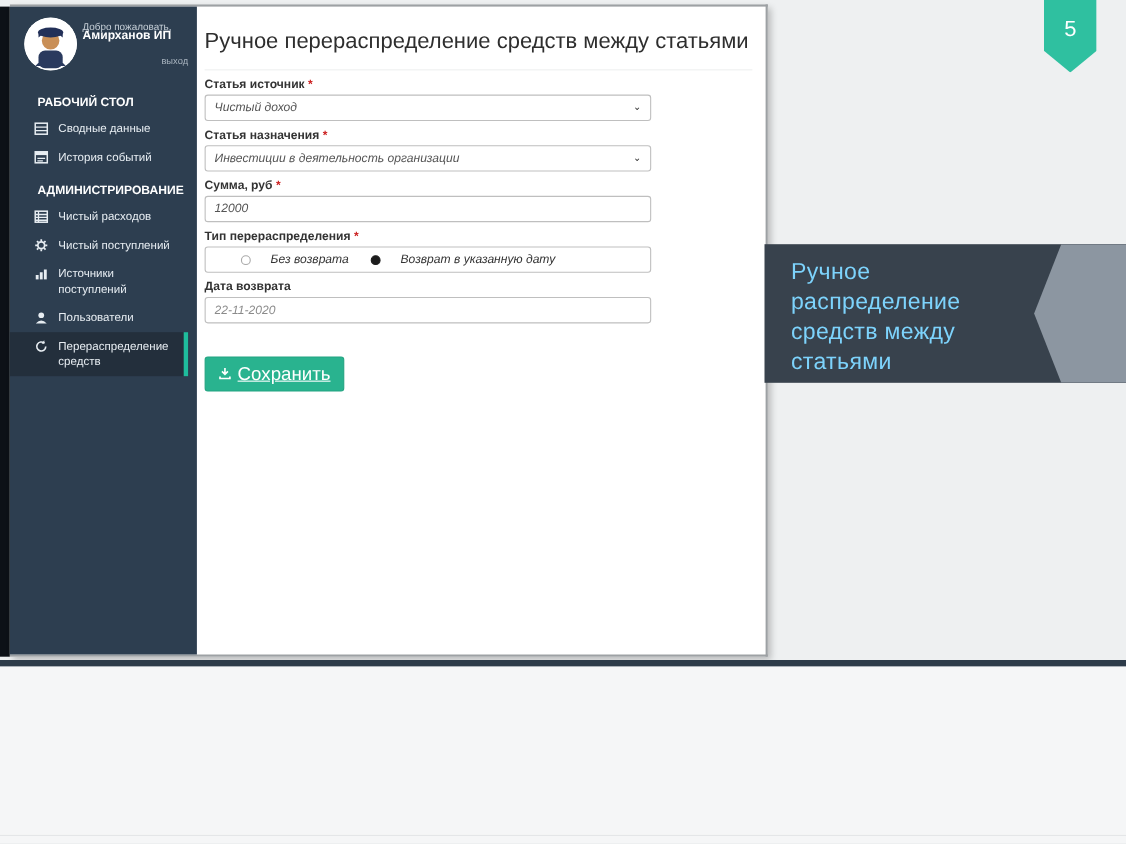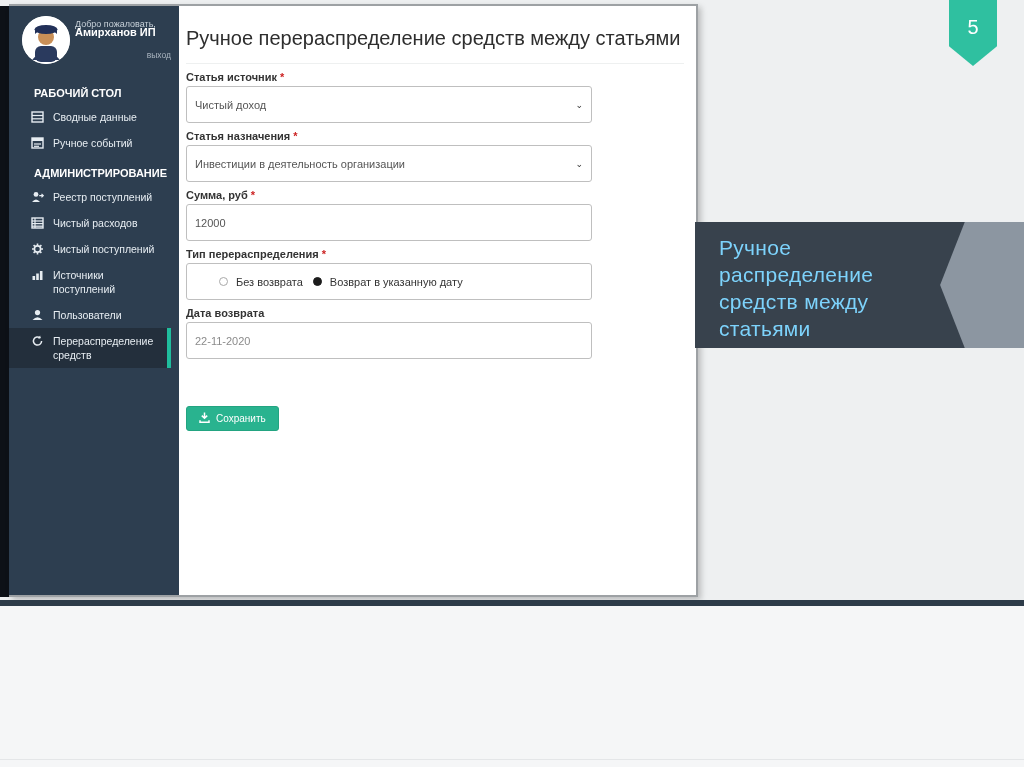--- a/index.html
+++ b/index.html
@@ -26,33 +26,33 @@
   .sitem.active { background:#232f3c; border-right-color:#1fbd9d; }
   .ic svg { display:block; }
 
   
   .content { flex:1; padding:20px 12px 0 7px; }
   .title { font-size:20px; font-weight:400; color:#2e2e2e; line-height:25px; padding-bottom:12px;
            border-bottom:1px solid #eef0f0; margin-bottom:6px; }
   .fgroup { width:406px; }
   .flabel { display:block; font-size:11px; font-weight:bold; color:#333; margin:7px 0 3px; }
   .req { color:#cc2222; font-weight:bold; }
-  .ctl { width:100%; height:37px; border:1px solid #bfbfbf; border-radius:3px; background:#fff;
-         font-size:11px; color:#555; padding:0 8px; display:flex; align-items:center; font-family:"Liberation Sans",sans-serif; }
+  .ctl { width:100%; height:24px; border:1px solid #bfbfbf; border-radius:3px; background:#fff;
+         font-size:11px; color:#555; padding:0 8px; display:flex; align-items:center; font-family:"Liberation Sans",sans-serif;font-style:italic; }
   .selectbox { justify-content:space-between; cursor:pointer; }
   .chev { font-size:9px; color:#333; font-family:"DejaVu Sans",sans-serif; }
   input.ctl { display:block; line-height:18px; }
   input.muted { color:#8b8b8b; }
-  .radio-row { gap:6px;padding-left:32px; }
+  .radio-row { gap:16px;padding-left:32px; }
   .radio { width:9px; height:9px; border:1px solid #a9a9a9; border-radius:50%; background:#fff; flex:none; margin-right:2px; }
   .radio.sel { background:#1c1c1c; border-color:#1c1c1c; }
   .rlabel { font-size:11px; color:#333; margin-right:4px; }
-  .save { margin-top:47px; display:inline-flex; align-items:center; gap:6px; background:#29b38f; color:#fff;
-          font-size:10px; border:1px solid #23a481; border-radius:3px; padding:5px 12px; cursor:pointer;
-          font-family:"Liberation Sans",sans-serif; }
+  .save { margin-top:30px; display:inline-flex; align-items:center; gap:6px; background:#29b38f; color:#fff;
+          font-size:17px; border:1px solid #23a481; border-radius:3px; padding:5px 12px; cursor:pointer;
+          font-family:"Liberation Sans",sans-serif;text-decoration:underline; }
 
   
   .ribbon { position:absolute; left:949px; top:0; width:48px; height:66px; background:#2fc0a0;
             clip-path:polygon(0 0,100% 0,100% 70%,50% 100%,0 70%); }
   .ribbon span { display:block; text-align:center; margin-top:16px; color:#fff; font-size:20px; font-weight:300; }
 
   .banner { position:absolute; left:695px; top:222px; width:329px; height:126px; background:#38424d; }
   .banner .chevron { position:absolute; inset:0; background:#8c96a1;
             clip-path:polygon(82% 0, 74.5% 50%, 82% 100%, 100% 100%, 100% 0); }
   .banner .btxt { position:absolute; left:24px; top:12px; width:185px; color:#7dd3fc;
@@ -103,35 +103,25 @@
 
       <div class="sitem">
         <span class="ic">
           <svg width="13" height="12" viewBox="0 0 13 12">
               <rect x="1" y="1" width="11" height="10" fill="none" stroke="#e7edf2" stroke-width="1.4"></rect>
               <rect x="1" y="1" width="11" height="3" fill="#e7edf2"></rect>
               <line x1="3" y1="7" x2="10" y2="7" stroke="#e7edf2" stroke-width="1.2"></line>
               <line x1="3" y1="9.3" x2="8" y2="9.3" stroke="#e7edf2" stroke-width="1.2"></line>
             </svg>
         </span>
-        <span>Ручное событий</span>
+        <span>История событий</span>
       </div>
 
       <div class="shead">АДМИНИСТРИРОВАНИЕ</div>
 
-      <div class="sitem">
-        <span class="ic">
-          <svg width="13" height="12" viewBox="0 0 13 12">
-              <circle cx="5" cy="3.4" r="2.4" fill="#e7edf2"></circle>
-              <path d="M1 11 q4 -5 8 0 z" fill="#e7edf2"></path>
-              <path d="M8.2 4.6 l4 0 m-1.7 -1.7 l1.7 1.7 l-1.7 1.7" stroke="#e7edf2" stroke-width="1.2" fill="none"></path>
-            </svg>
-        </span>
-        <span>Реестр поступлений</span>
-      </div>
 
       <div class="sitem">
         <span class="ic">
           <svg width="13" height="12" viewBox="0 0 13 12">
               <rect x="1" y="1" width="11" height="10" fill="none" stroke="#e7edf2" stroke-width="1.4"></rect>
               <line x1="1" y1="4" x2="12" y2="4" stroke="#e7edf2" stroke-width="1.2"></line>
               <line x1="1" y1="6.6" x2="12" y2="6.6" stroke="#e7edf2" stroke-width="1.2"></line>
               <line x1="1" y1="9.2" x2="12" y2="9.2" stroke="#e7edf2" stroke-width="1.2"></line>
               <line x1="4" y1="1" x2="4" y2="11" stroke="#e7edf2" stroke-width="1.2"></line>
             </svg>

